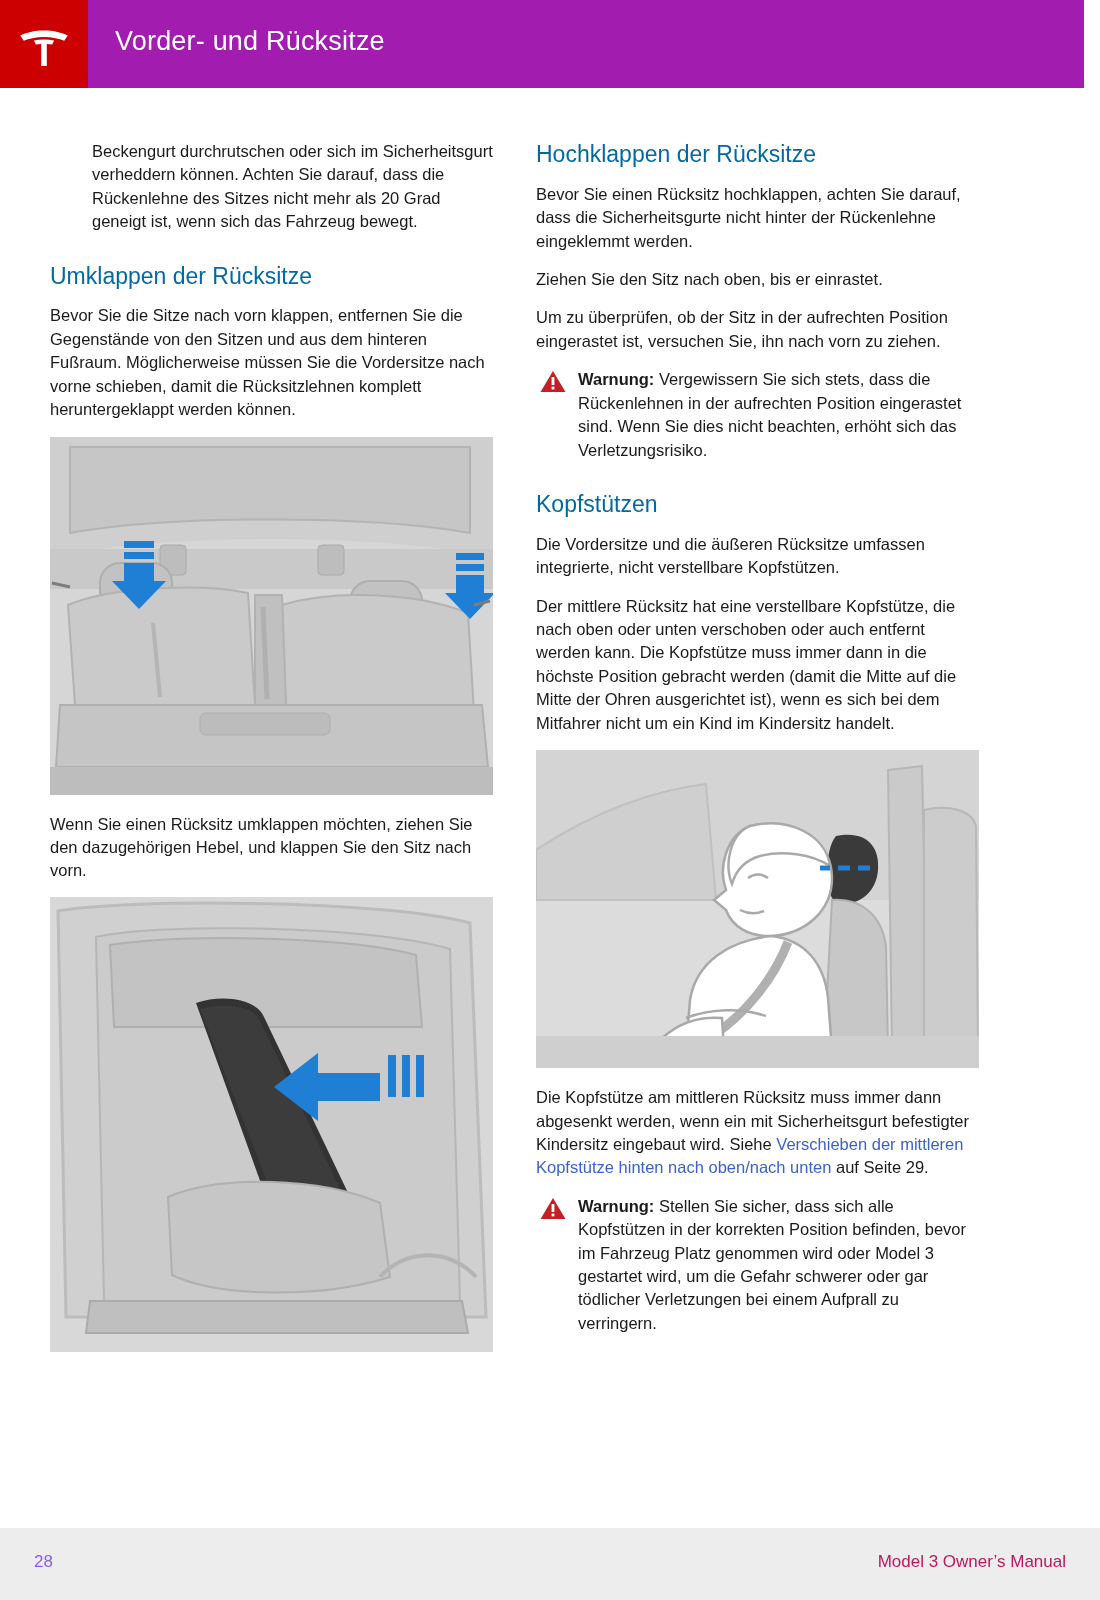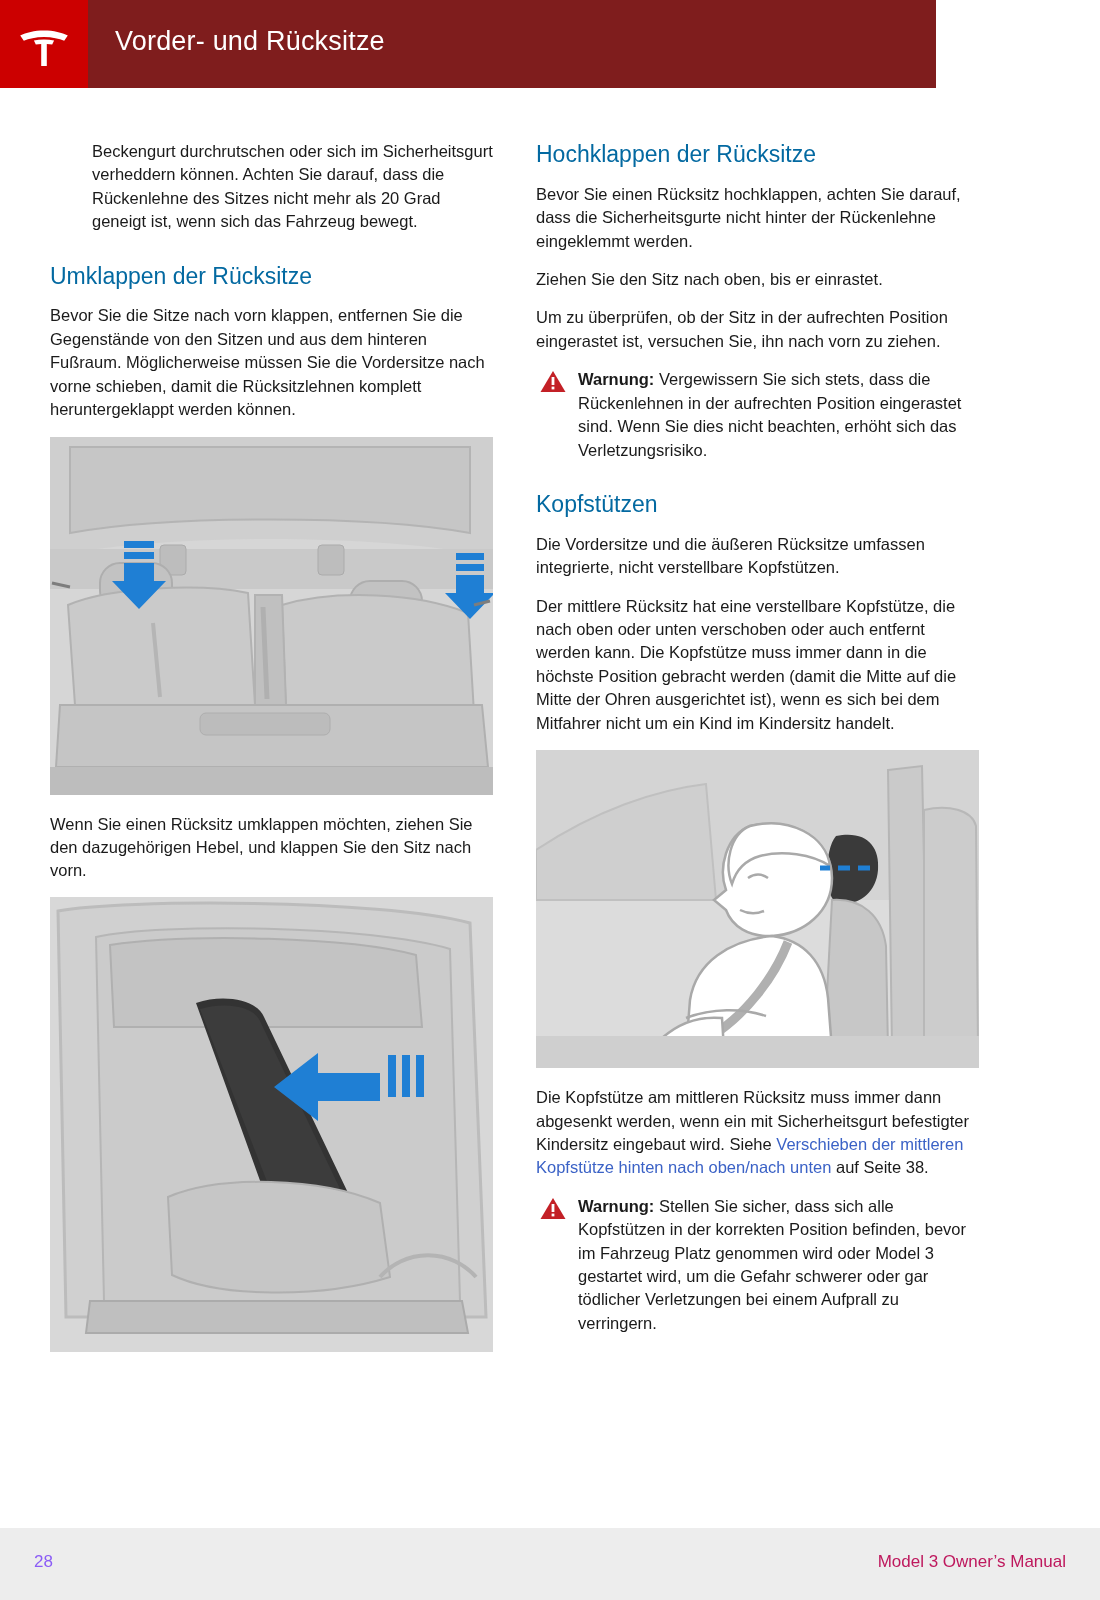--- a/index.html
+++ b/index.html
@@ -11,23 +11,23 @@
     font-family: "Liberation Sans", sans-serif;
     color: #1a1a1a;
     position: relative;
     overflow: hidden;
   }
 
   
   .header {
     position: absolute;
     top: 0; left: 0;
-    width: 936px;
+    width: 1084px;
     height: 88px;
-    background: #7f1d1d;
+    background: #a21caf;
   }
   .logo-block {
     position: absolute;
     top: 0; left: 0;
     width: 88px;
     height: 88px;
     background: #cc0000;
     display: flex;
     align-items: center;
     justify-content: center;
@@ -288,21 +288,21 @@
         <g stroke="#1f7fd4" stroke-width="5">
           <line x1="284" y1="118" x2="294" y2="118"></line>
           <line x1="302" y1="118" x2="314" y2="118"></line>
           <line x1="322" y1="118" x2="334" y2="118"></line>
         </g>
 
         <rect x="0" y="286" width="443" height="32" fill="#cfcfcf"></rect>
       </svg>
     </div>
 
-    <p><span>Die Kopfstütze am mittleren Rücksitz muss immer dann abgesenkt werden, wenn ein mit Sicherheitsgurt befestigter Kindersitz eingebaut wird. Siehe </span><span class="link">Verschieben der mittleren Kopfstütze hinten nach oben/nach unten</span><span> auf Seite 38.</span></p>
+    <p><span>Die Kopfstütze am mittleren Rücksitz muss immer dann abgesenkt werden, wenn ein mit Sicherheitsgurt befestigter Kindersitz eingebaut wird. Siehe </span><span class="link">Verschieben der mittleren Kopfstütze hinten nach oben/nach unten</span><span> auf Seite 29.</span></p>
 
     <div class="warn">
       <svg class="tri" viewBox="0 0 26 23" aria-hidden="true">
         <path d="M13 1 L25.5 22 L0.5 22 Z" fill="#c32026"></path>
         <rect x="11.6" y="7" width="2.8" height="8" fill="#ffffff"></rect>
         <rect x="11.6" y="16.6" width="2.8" height="2.8" fill="#ffffff"></rect>
       </svg>
       <p><b>Warnung:</b><span> Stellen Sie sicher, dass sich alle Kopfstützen in der korrekten Position befinden, bevor im Fahrzeug Platz genommen wird oder Model 3 gestartet wird, um die Gefahr schwerer oder gar tödlicher Verletzungen bei einem Aufprall zu verringern.</span></p>
     </div>
 

